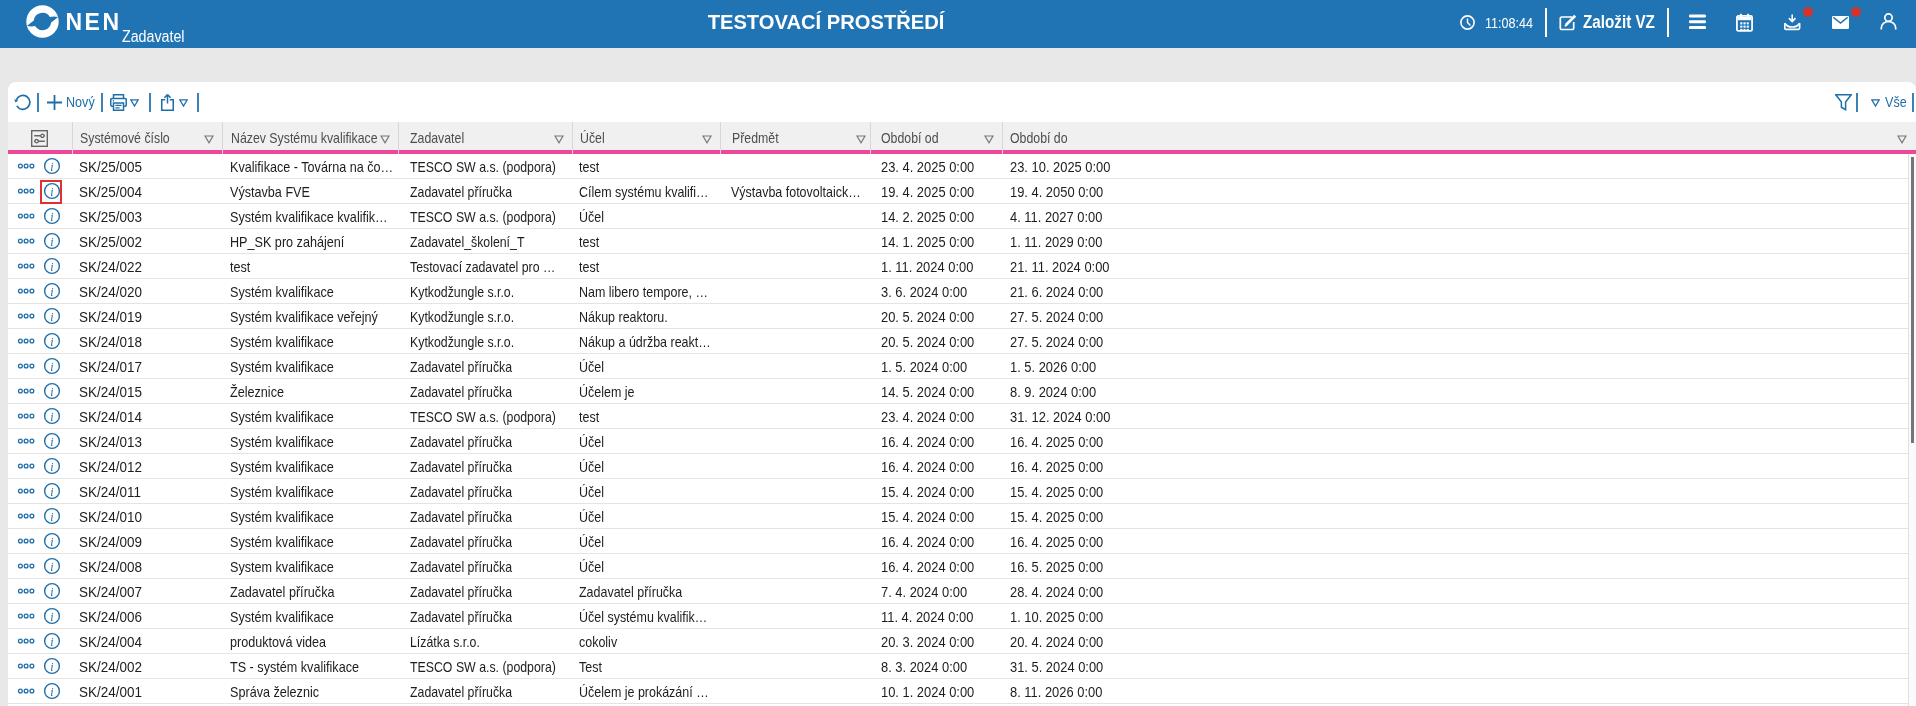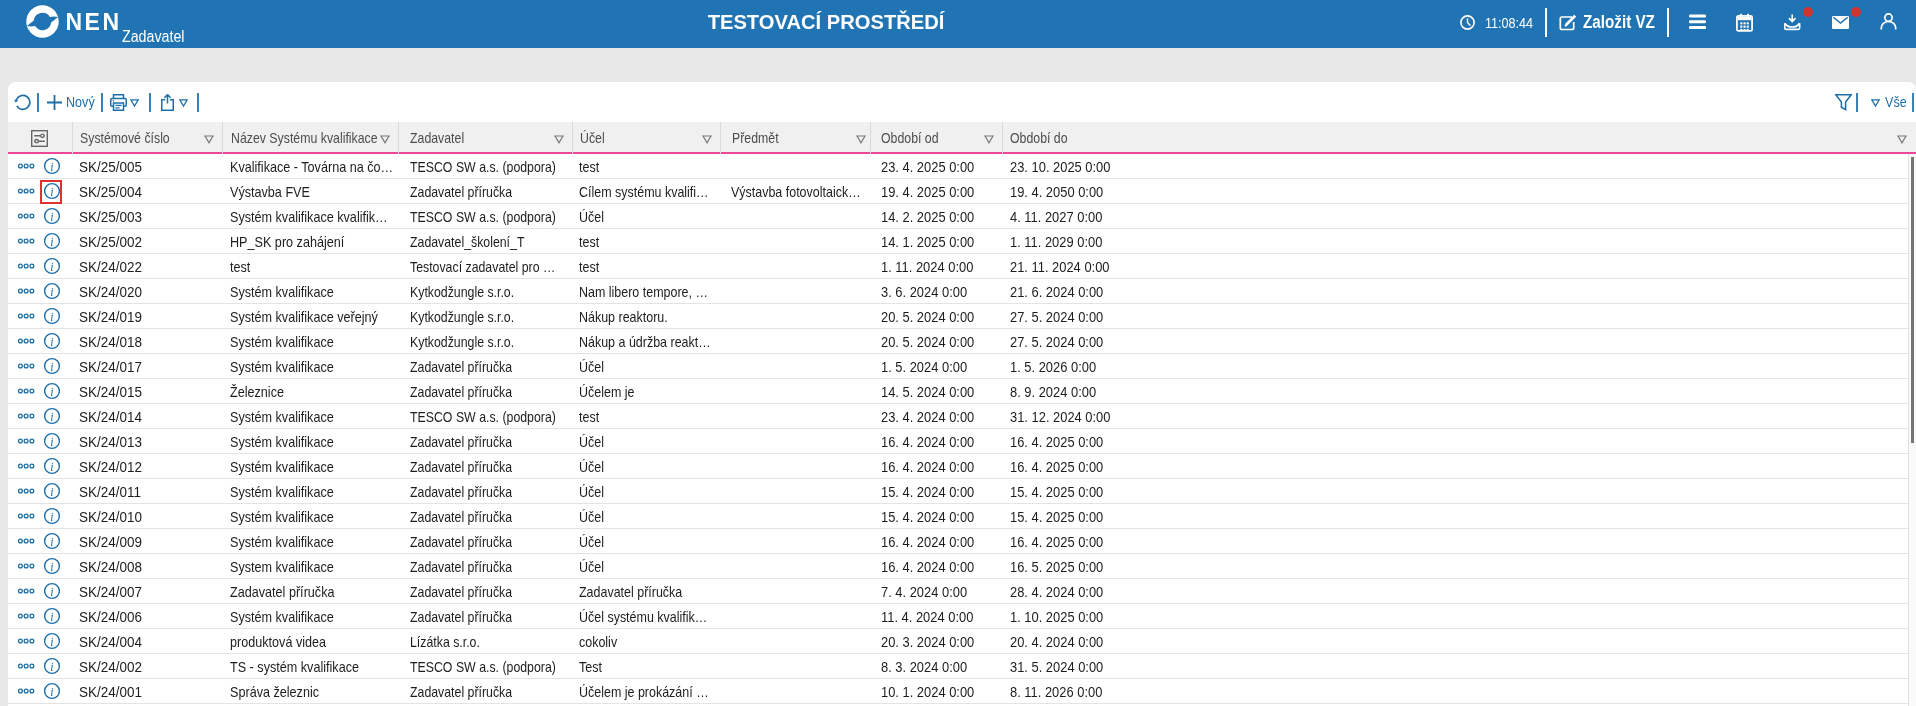--- a/index.html
+++ b/index.html
@@ -23,21 +23,21 @@
   #crumbs { position:absolute; left:0; top:44px; width:1916px; height:32px; background:#fff; }
   #crumbtitle { position:absolute; left:86px; top:7px; font-size:14.5px; font-weight:bold; color:#111; transform:scaleX(0.82); transform-origin:0 50%; }
 
   
   #card { position:absolute; left:8px; top:82px; width:1908px; height:624px; background:#fff; border-radius:8px 8px 0 0; }
   .vdiv { position:absolute; top:11px; width:2px; height:19px; background:#3c80b4; }
   #toolbar { position:absolute; left:0; top:0; width:1908px; height:52px;padding-left:40px; }
   .tool-label { position:absolute; top:11px; font-size:15px; color:#1e6fa9; transform:scaleX(0.84); transform-origin:0 50%; }
 
   
-  #thead { position:absolute; left:0; top:40px; width:1908px; height:32px; background:#f0f0f0; border-bottom:2px solid #ec4899; }
+  #thead { position:absolute; left:0; top:40px; width:1908px; height:32px; background:#f0f0f0; border-bottom:4px solid #ec4899; }
   .hcell { position:absolute; top:8px; font-size:14.5px; color:#4d4d4d; white-space:nowrap; transform:scaleX(0.85); }
   .hborder { position:absolute; top:0; width:1px; height:32px; background:#d8d8d8; }
   .htri { position:absolute; top:13px; }
 
   
   #rows { position:absolute; left:0; top:72px; width:1900px; }
   .row { position:relative; width:1900px; height:25px; border-bottom:1px solid #e4e4e4; }
   .row .c { position:absolute; top:4.5px; font-size:14.5px; color:#1d1d1d; white-space:nowrap; }
   .c2 { left:71px; transform:scaleX(0.93); }
   .c3 { left:221.5px; transform:scaleX(0.87); }

